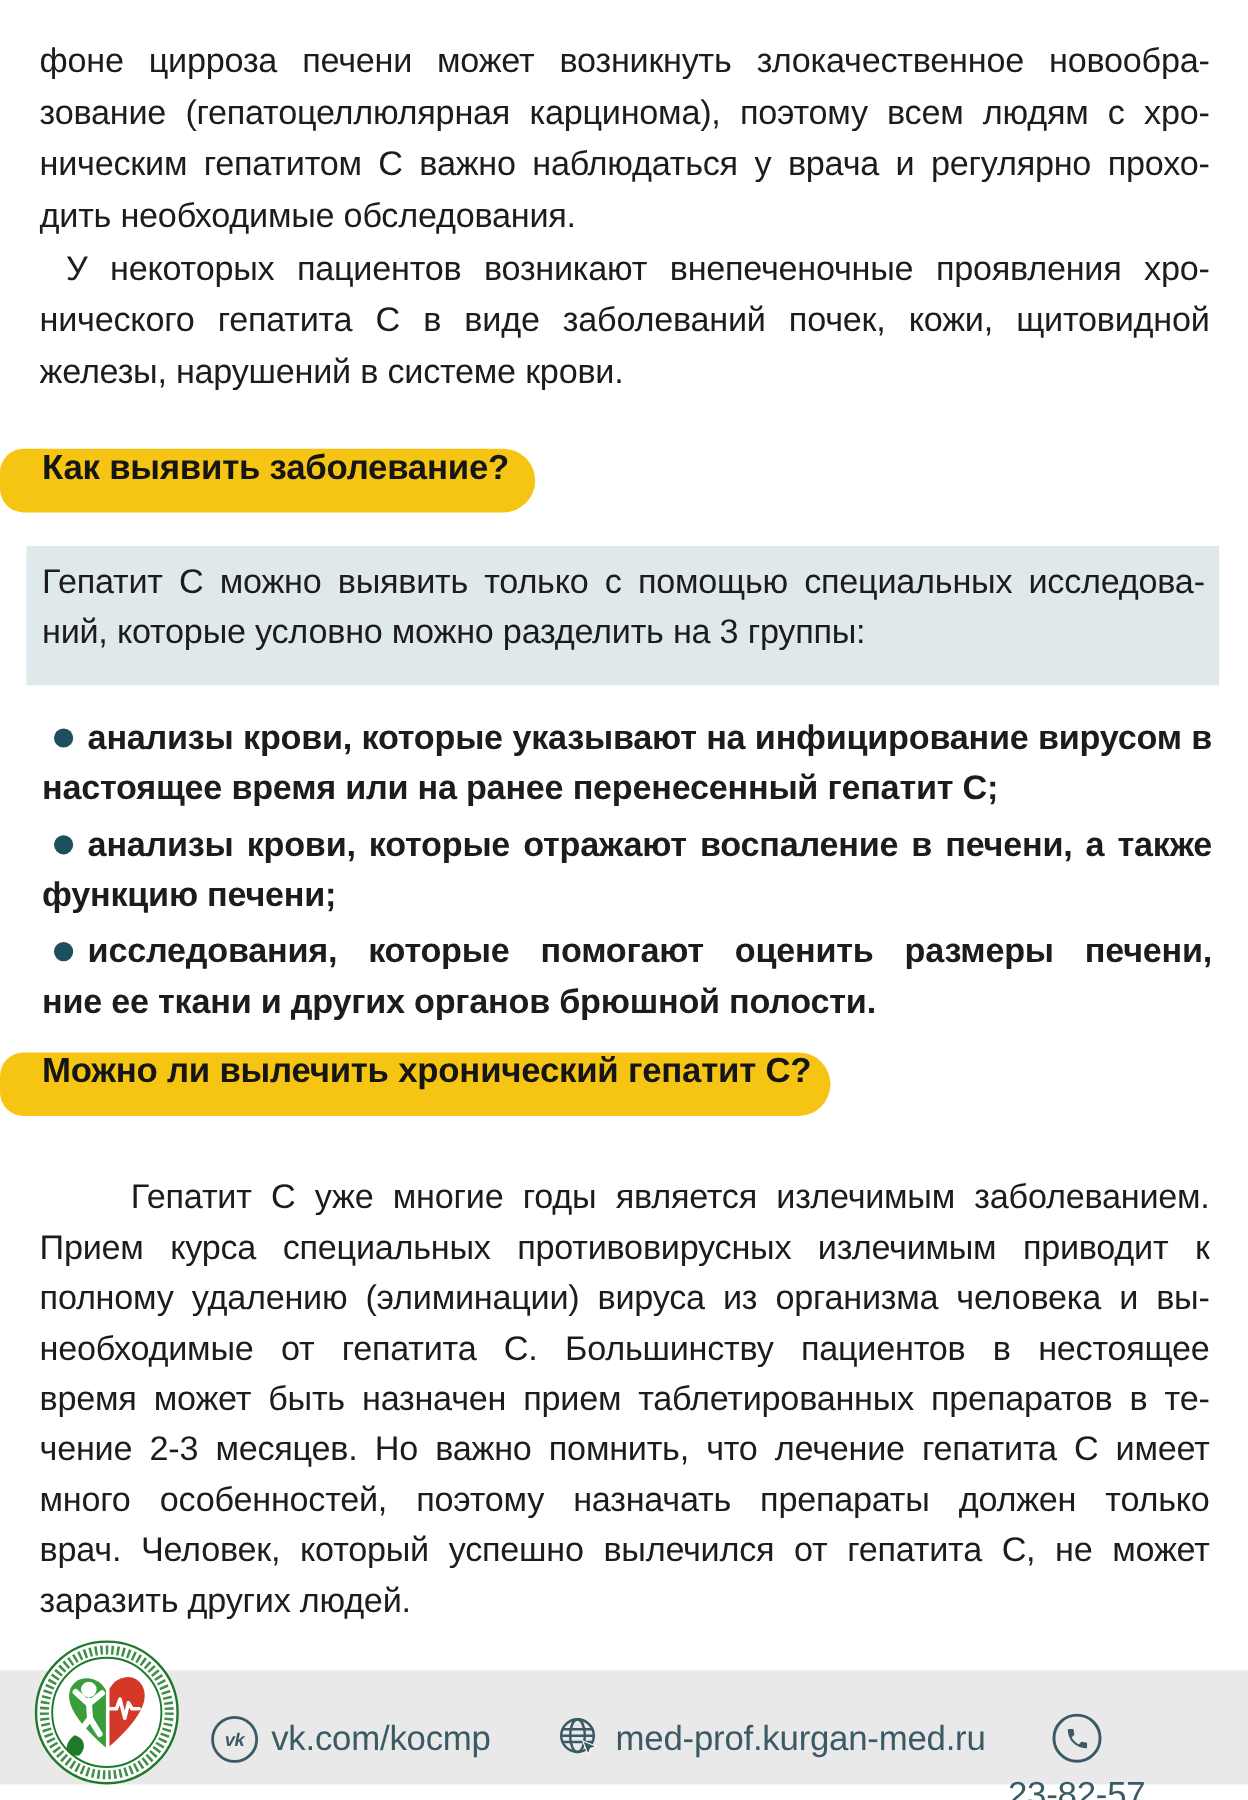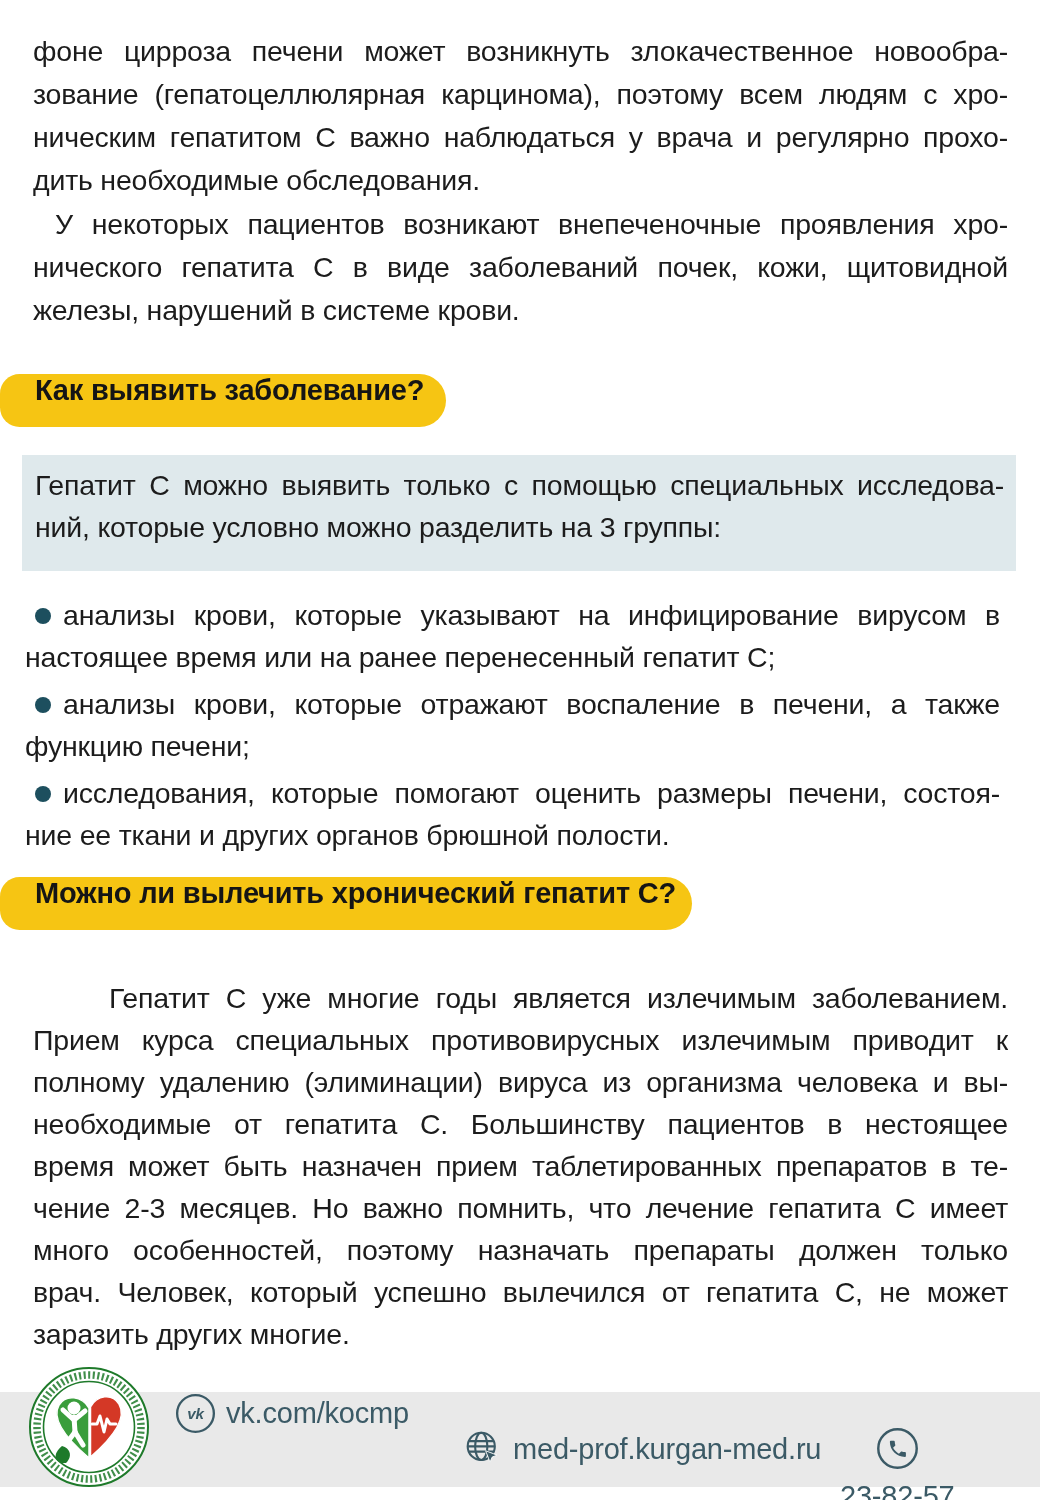--- a/index.html
+++ b/index.html
@@ -30,42 +30,42 @@
   }
   .pill-1{ top:374px; width:446px; }
   .pill-2{ top:877px; width:692px; }
   .info-box{
     position:absolute; top:455px; left:22px; width:994px; height:116px;
     box-sizing:border-box; background:var(--info_box_bg);
     padding:9px 12px 0 13px; font-size:28.5px; line-height:42px; letter-spacing:-0.2px;
   }
   .info-box .tline{ height:42px; }
   .bullets{
-    position:absolute; top:594px; left:25px; width:975px;
-    font-size:28.5px; line-height:42px; letter-spacing:-0.2px;
+    position:absolute; top:594px; left:35px; width:975px;
+    font-size:28.5px; line-height:42px; letter-spacing:-0.2px;font-weight:bold;
   }
   .bullets .tline{ height:42px; }
   .bullet-item{ margin-bottom:5px; }
   .dot{
     display:inline-block; width:16px; height:16px; border-radius:50%;
     background:var(--bullet); margin:0 12px 3px 10px; vertical-align:middle;
   }
   .cure-para{ top:977px; line-height:42px; }
   .cure-para .tline{ height:42px; }
   .footer-bar{
     position:absolute; top:1392px; left:0; width:1040px; height:95px;
     background:var(--footer_bar_bg);
   }
   .logo{ position:absolute; left:28px; top:1366px; width:122px; height:122px; }
   .footer-item{
     position:absolute; display:flex; align-items:center; gap:9px;
     color:var(--footer_text); font-size:29px; letter-spacing:-0.2px; height:46px;
     text-decoration:none; cursor:pointer;
   }
-  .fi-vk{ left:174px; top:1390px; }
+  .fi-vk{ left:174px; top:1426px; }
   .fi-site{ left:462px; top:1426px; }
   .fi-phone{ left:840px; top:1426px;flex-direction:column; }
   .footer-item svg{ display:block; }
 </style>
 </head>
 <body>
 
 <div class="page">
 
   <div class="para" style="top:30px;">
@@ -111,21 +111,21 @@
 
   <div class="para cure-para">
       <div class="tline" style="text-indent: 76px;">Гепатит С уже многие годы является излечимым заболеванием.</div>
       <div class="tline">Прием курса специальных противовирусных излечимым приводит к</div>
       <div class="tline">полному удалению (элиминации) вируса из организма человека и вы-</div>
       <div class="tline">необходимые от гепатита С. Большинству пациентов в нестоящее</div>
       <div class="tline">время может быть назначен прием таблетированных препаратов в те-</div>
       <div class="tline">чение 2-3 месяцев. Но важно помнить, что лечение гепатита С имеет</div>
       <div class="tline">много особенностей, поэтому назначать препараты должен только</div>
       <div class="tline">врач. Человек, который успешно вылечился от гепатита С, не может</div>
-      <div class="tline last">заразить других многие.</div>
+      <div class="tline last">заразить других людей.</div>
     </div>
 
   <div class="footer-bar"></div>
 
   <div class="logo">
     <svg width="122" height="122" viewBox="0 0 122 122">
       <circle cx="61" cy="61" r="59" fill="#ffffff" stroke="var(--logo_green_dark)" stroke-width="2"></circle>
       <circle cx="61" cy="61" r="52" fill="none" stroke="var(--logo_green_dark)" stroke-width="7.5" stroke-dasharray="2.1 2.5" opacity="0.85"></circle>
       <circle cx="61" cy="61" r="45.5" fill="#ffffff" stroke="var(--logo_green_dark)" stroke-width="1.6"></circle>
 

